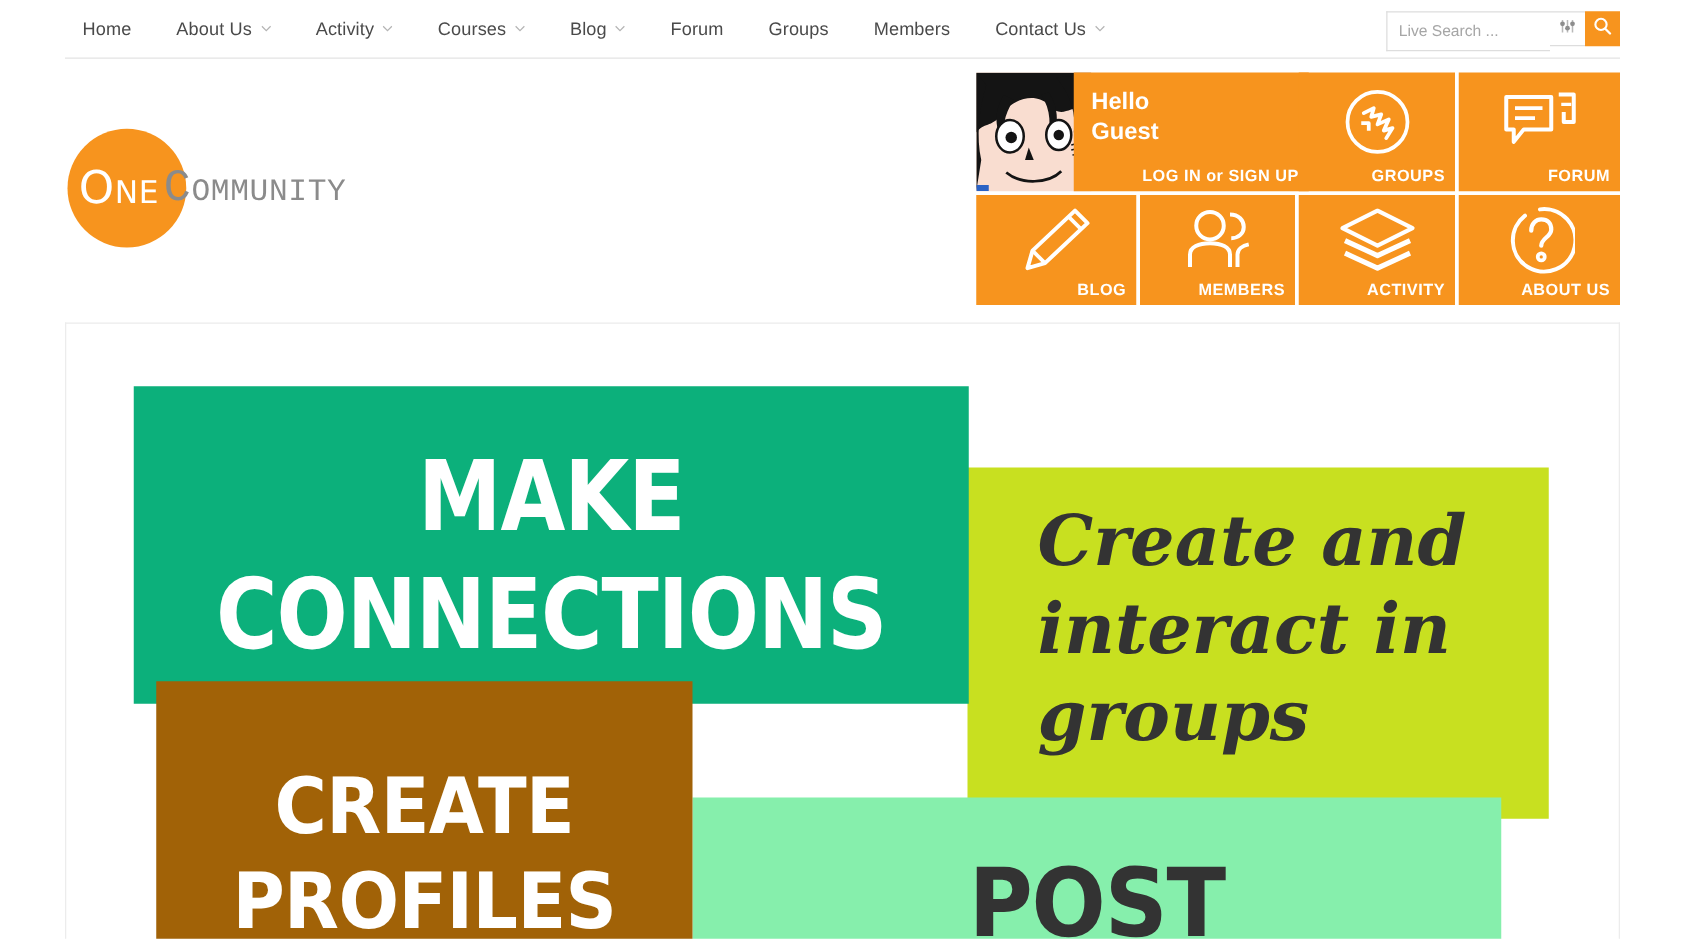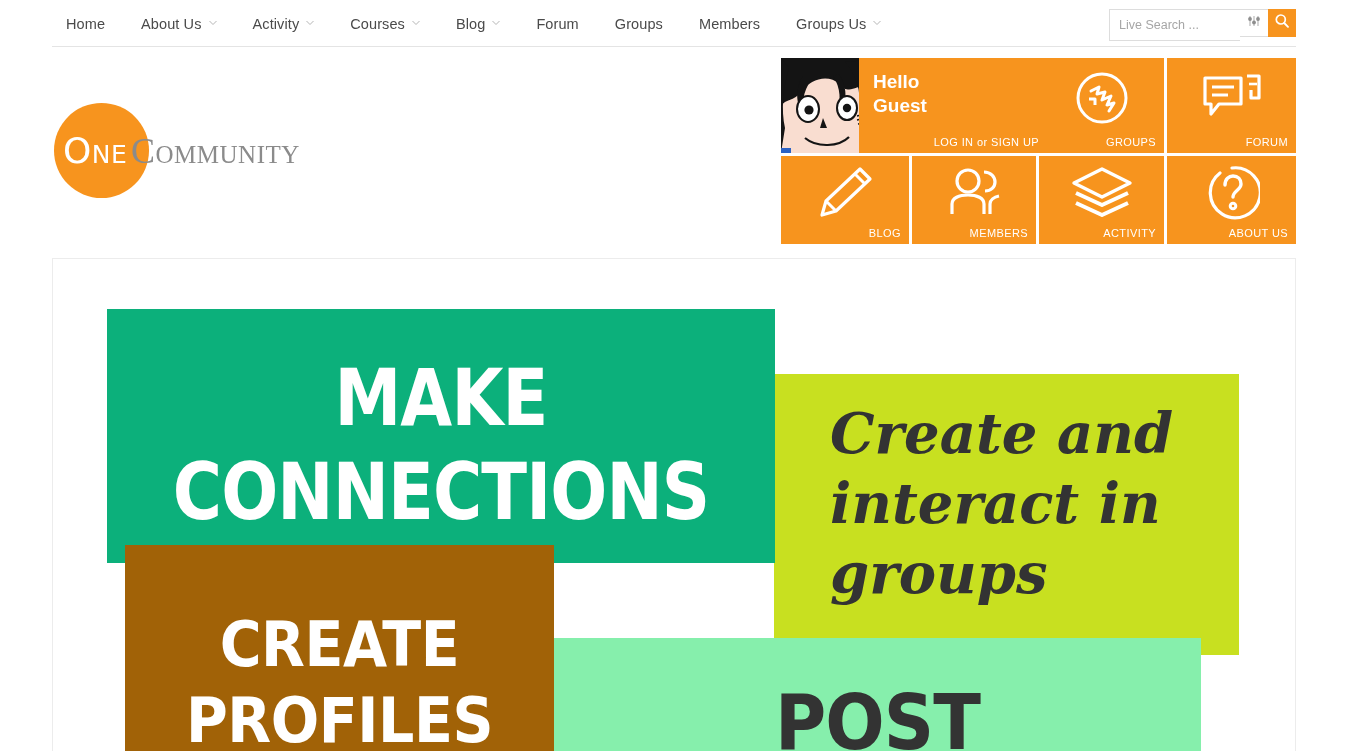--- a/index.html
+++ b/index.html
@@ -100,40 +100,40 @@
     font-variant: small-caps;
     font-family: "DejaVu Sans", sans-serif;
     position: relative; left: 9px;
   }
   .logo-community {
     color: #8b8b8b;
     font-size: 36px;
     font-weight: 400;
     letter-spacing: .5px;
     font-variant: small-caps;
-    font-family: Liberation Serif, serif;
+    font-family: Liberation Mono, monospace;
     margin-left: -18px;
   }
 
   
   .tiles {
     position: absolute; left: 781px; top: 58px;
     width: 515px; height: 186px;
   }
   .tile {
     position: absolute;
     background: #f7941e;
     color: #ffffff;
     overflow: hidden;
     cursor: pointer;
   }
   .tile-label {
     position: absolute; right: 8px; bottom: 5px;
-    font-size: 11px;
-    font-weight: normal;
+    font-size: 13px;
+    font-weight: bold;
     letter-spacing: .4px;
     color: #ffffff;
   }
   .tile-icon {
     position: absolute; left: 50%; top: 44%;
     transform: translate(-50%, -50%);
   }
 
   .tile-avatar {
     left: 0; top: 0; width: 92px; height: 95px;
@@ -286,21 +286,21 @@
       <div class="navitem">
         <span>Forum</span>
       </div>
       <div class="navitem">
         <span>Groups</span>
       </div>
       <div class="navitem">
         <span>Members</span>
       </div>
       <div class="navitem">
-        <span>Groups Us</span>
+        <span>Contact Us</span>
         <span class="caret">
           <svg width="8" height="8" viewBox="0 0 8 8">
               <path d="M0.5 2 L4 5.5 L7.5 2" fill="none" stroke="#b5b5b5" stroke-width="1"></path>
             </svg>
         </span>
       </div>
     </nav>
 
     <div class="searchwrap">
       <input class="searchfield" type="text" placeholder="Live Search ..." style="">

